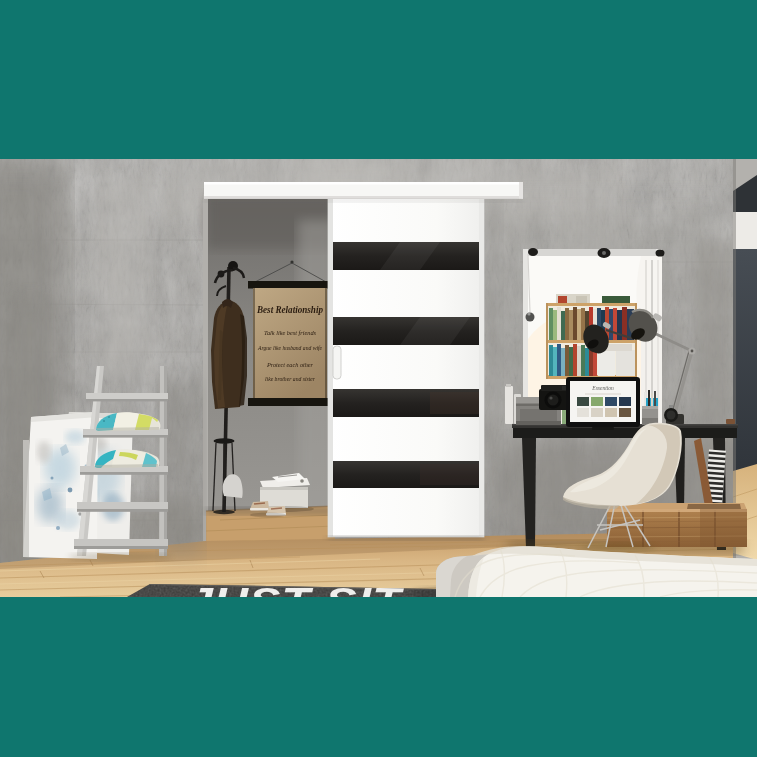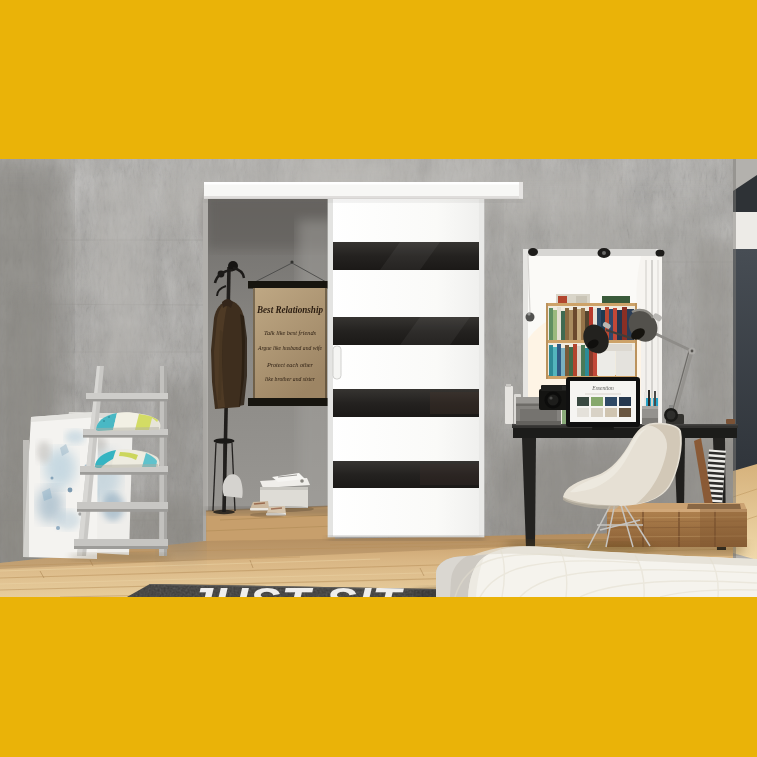--- a/index.html
+++ b/index.html
@@ -1,16 +1,16 @@
 <!DOCTYPE html>
 <html><head>
 <meta charset="utf-8">
 <style>
 html,body{margin:0;padding:0;background:#ffffff;}
-#stage{position:relative;width:757px;height:757px;background:#eab308;overflow:hidden;font-family:"Liberation Sans",sans-serif;}
+#stage{position:relative;width:757px;height:757px;background:#0f766e;overflow:hidden;font-family:"Liberation Sans",sans-serif;}
 svg{display:block}
 </style>
 </head>
 <body>
 <div id="stage">
 <svg width="757" height="757" viewBox="0 0 757 757">
 <defs>
 <linearGradient id="wallGrad" x1="0" y1="0" x2="0" y2="1">
 <stop offset="0" stop-color="#adaba7"></stop>
           <stop offset="0.35" stop-color="#a5a39f"></stop>

